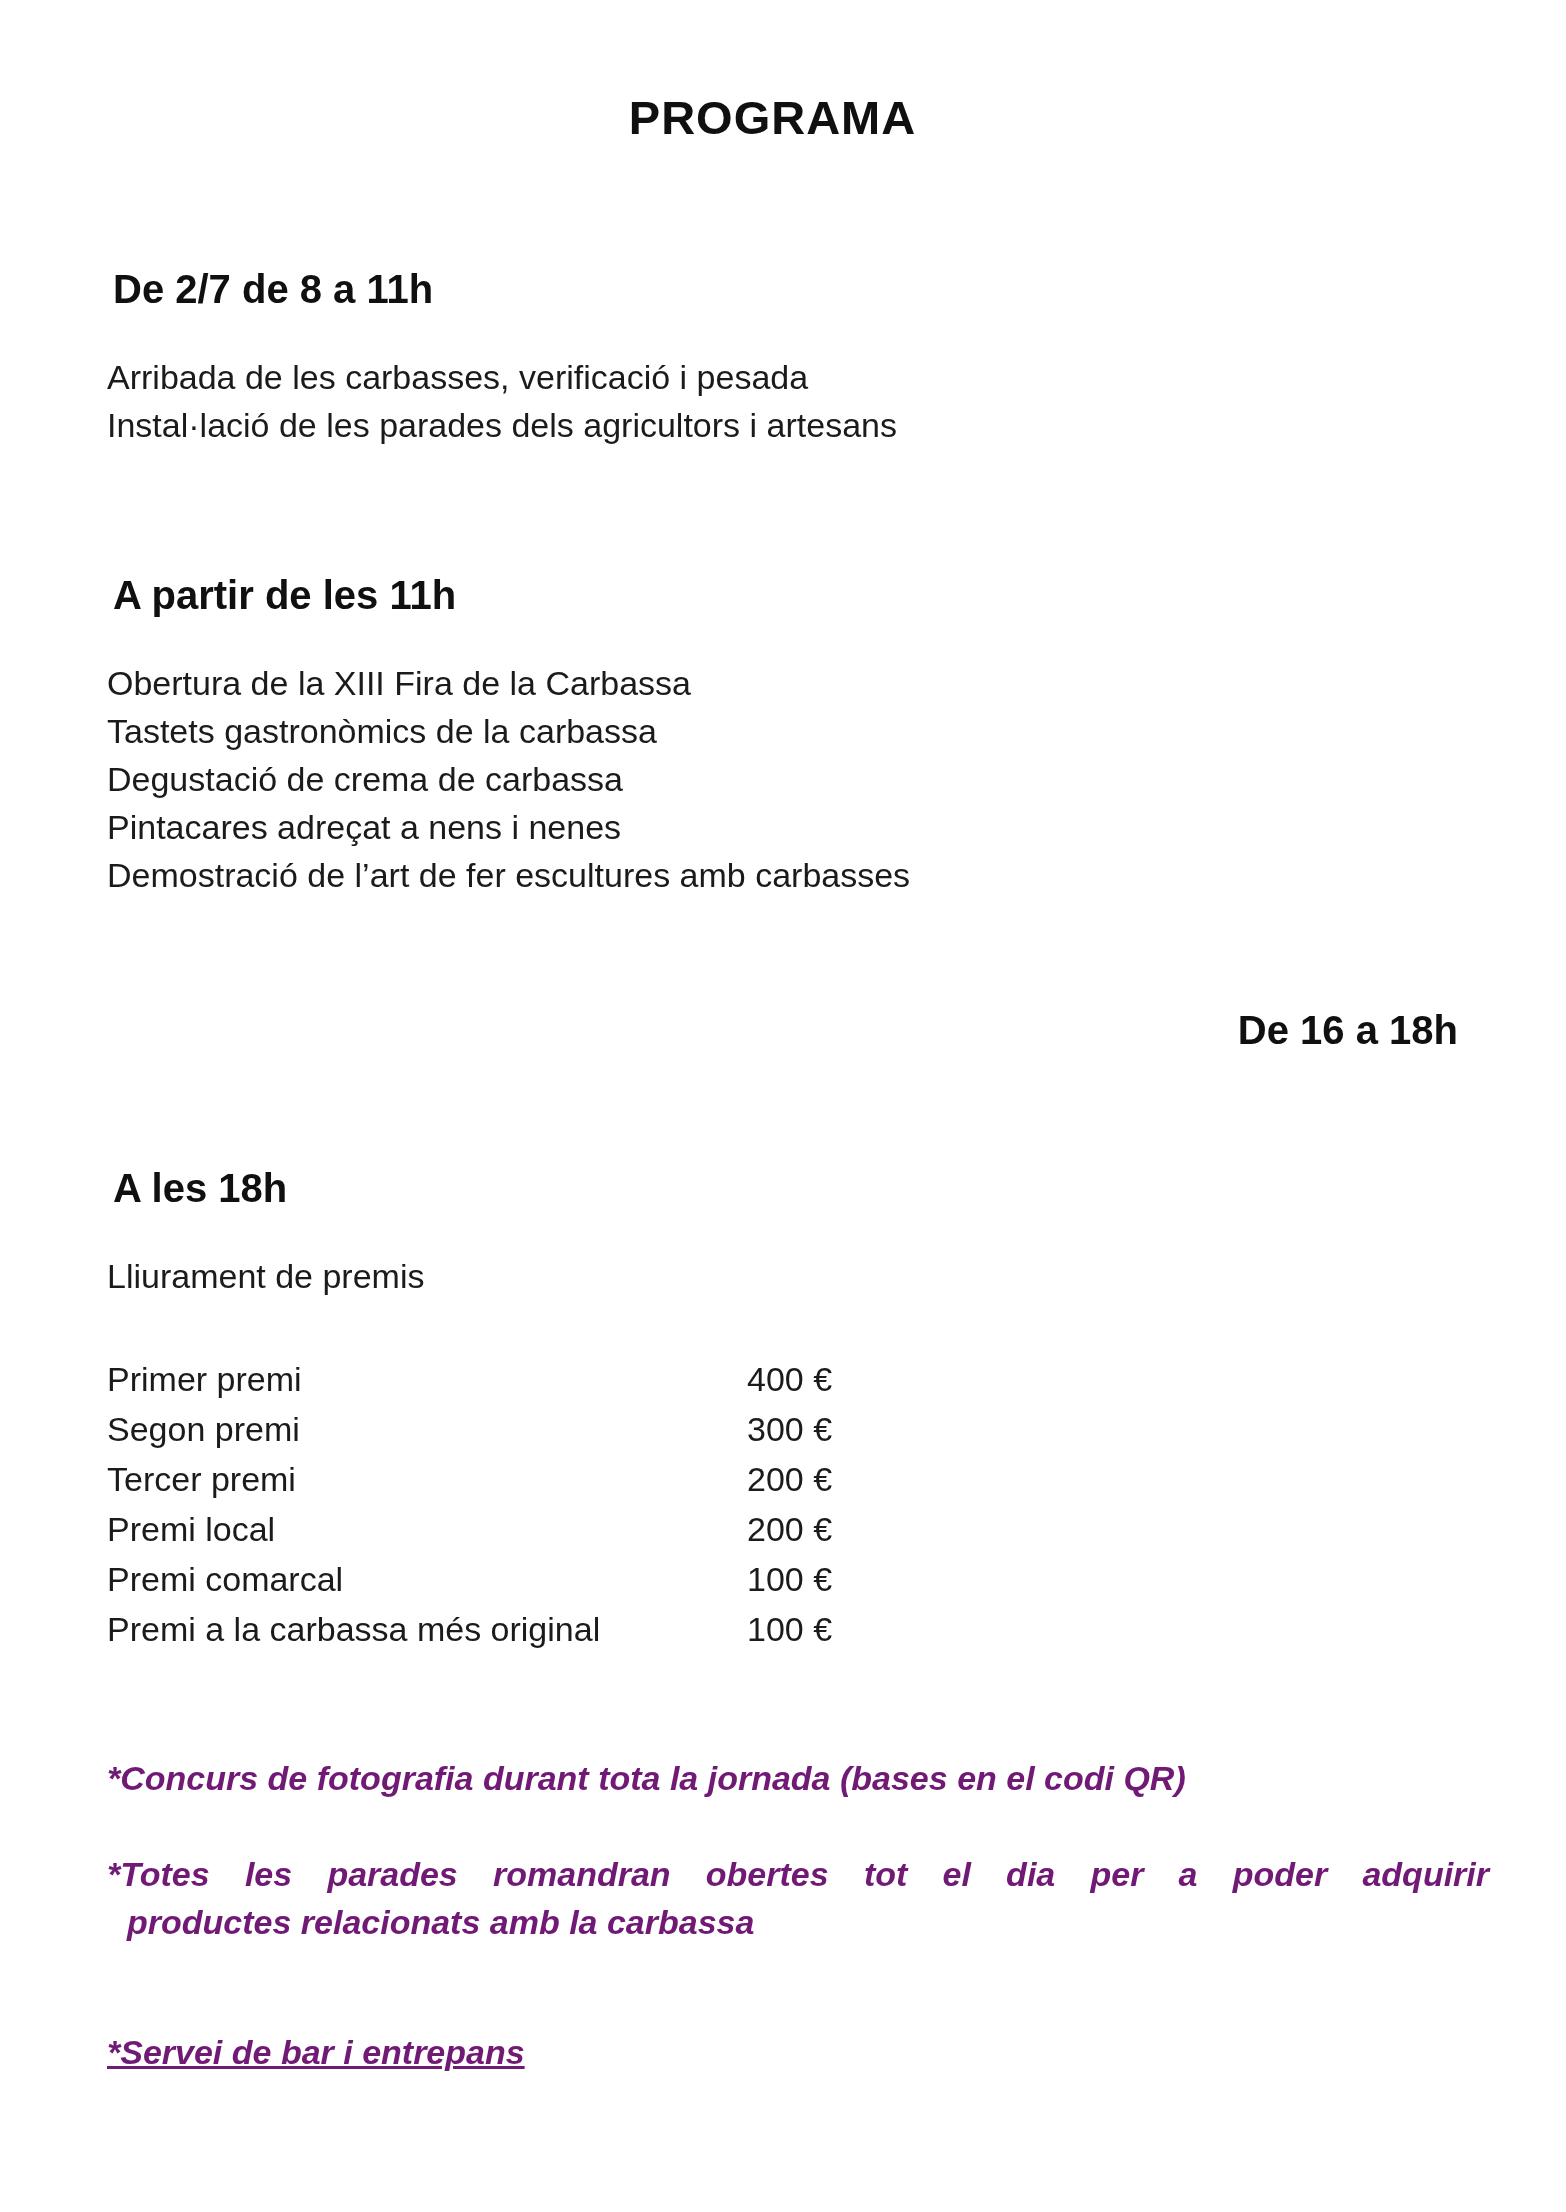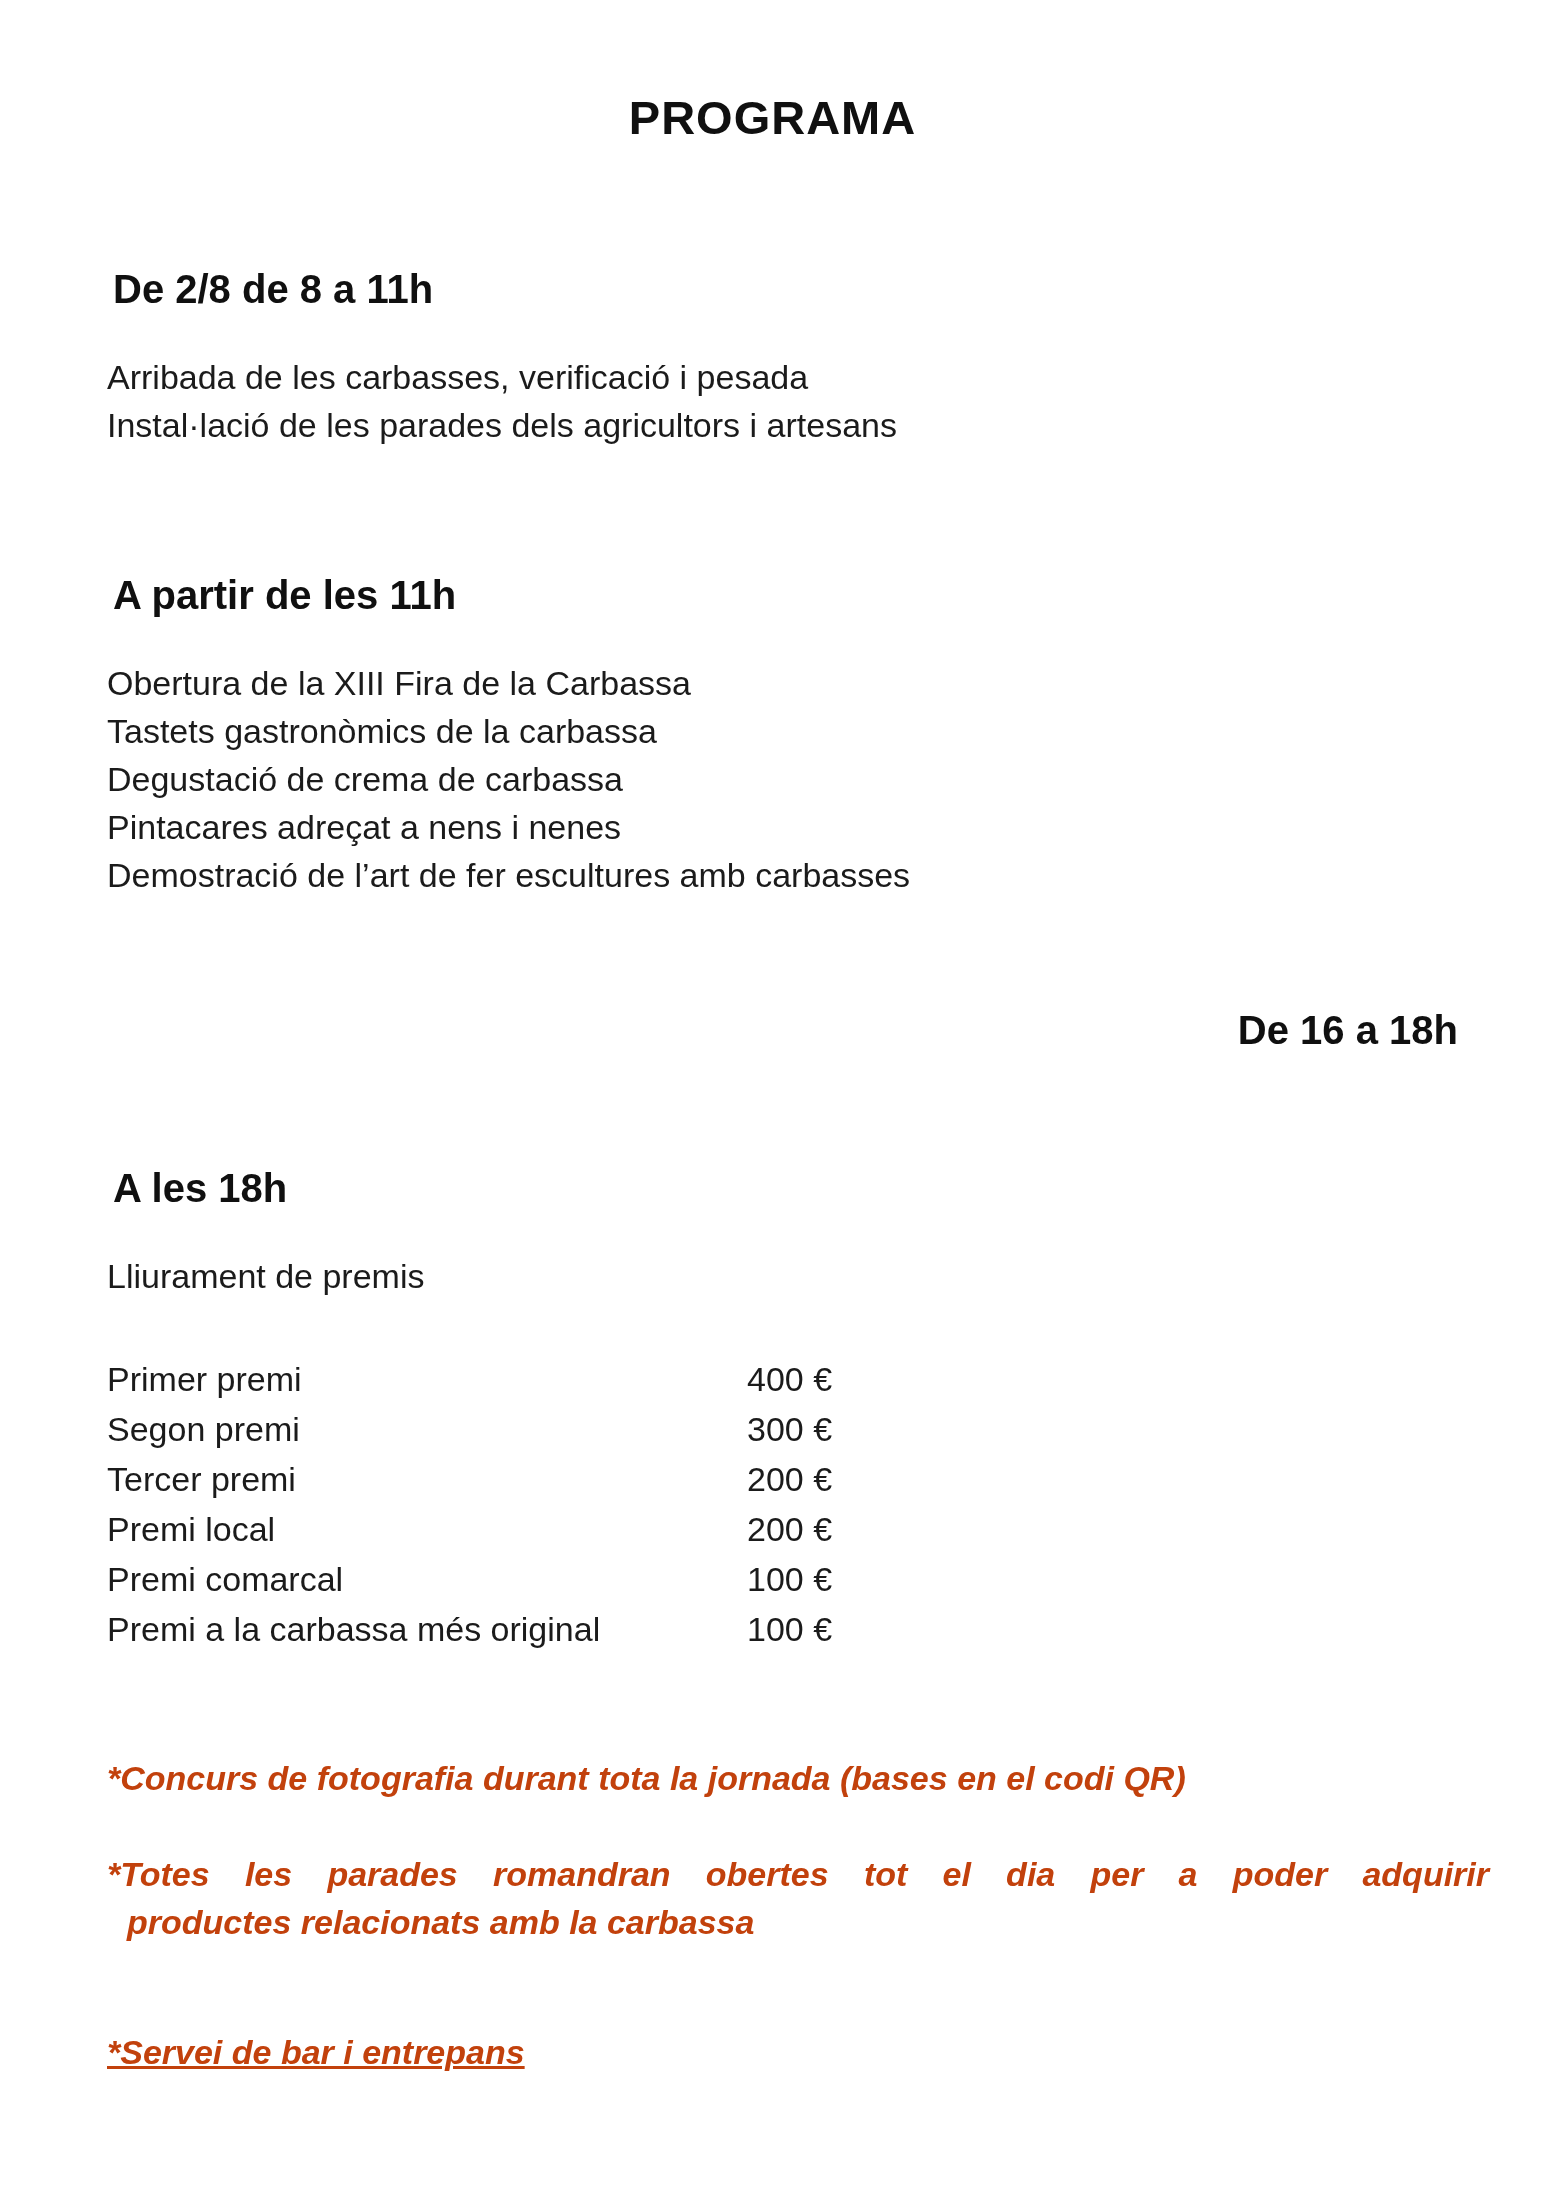--- a/index.html
+++ b/index.html
@@ -59,21 +59,21 @@
     flex: 0 0 640px;
     white-space: nowrap;
   }
   .prize-amount {
     white-space: nowrap;
   }
   .footnote {
     font-size: 34px;
     font-weight: 700;
     font-style: italic;
-    color: #c2410c;
+    color: #701a75;
     line-height: 48px;
   }
   .fn1 { margin-top: 100px; }
   .fn2 { margin-top: 48px; }
   .fn2 .justified {
     width: 1382px;
     text-align: justify;
     text-align-last: justify;
     white-space: normal;
   }
@@ -83,21 +83,21 @@
   .fn3 { margin-top: 82px; text-decoration: underline; }
 </style>
 </head>
 <body>
 
 <div class="page">
 
   <div class="doc-title">PROGRAMA</div>
 
   <div class="section s1">
-    <div class="section-heading">De 2/8 de 8 a 11h</div>
+    <div class="section-heading">De 2/7 de 8 a 11h</div>
     <div class="items">
       <div class="line">Arribada de les carbasses, verificació i pesada</div>
       <div class="line">Instal·lació de les parades dels agricultors i artesans</div>
     </div>
   </div>
 
   <div class="section s2">
     <div class="section-heading">A partir de les 11h</div>
     <div class="items">
       <div class="line">Obertura de la XIII Fira de la Carbassa</div>

